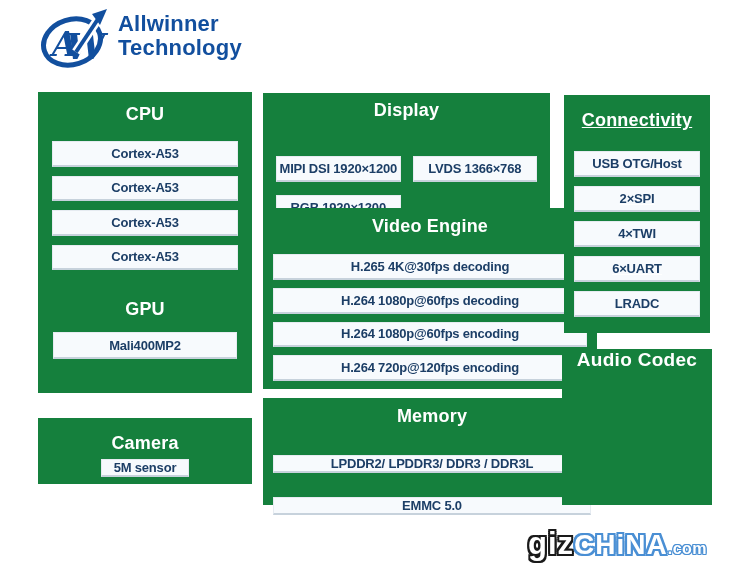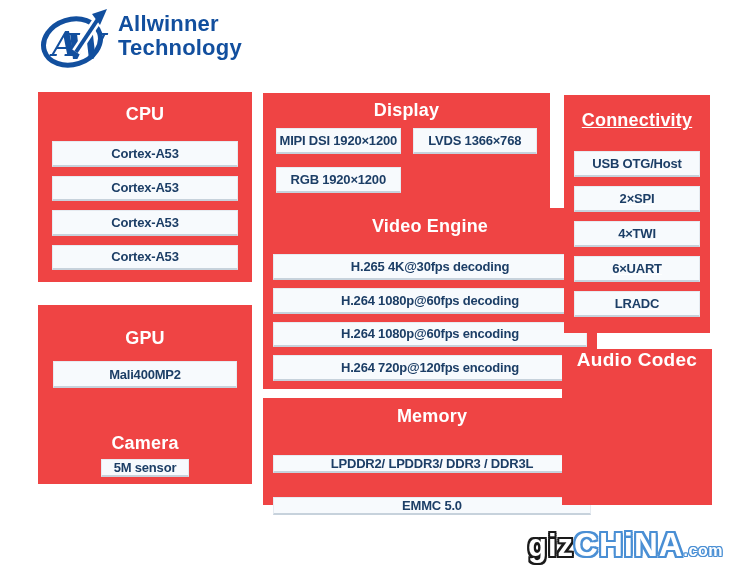--- a/index.html
+++ b/index.html
@@ -11,50 +11,50 @@
   
   .brand{position:absolute;left:40px;top:8px;display:flex;align-items:flex-start;gap:8px;}
   .brand-mark{width:70px;height:62px;flex:0 0 auto;}
   .brand-text{display:flex;flex-direction:column;margin-top:4px;}
   .brand-line{
     font-size:22px;font-weight:bold;color:#124f9e;line-height:24px;letter-spacing:0.2px;
   }
 
   
   .block{
-    position:absolute;background:#ef4444;color:#ffffff;box-sizing:border-box;
+    position:absolute;background:#15803d;color:#ffffff;box-sizing:border-box;
     display:flex;flex-direction:column;
   }
   .block-title{
     text-align:center;font-weight:bold;font-size:18px;color:#ffffff;
     line-height:21px;flex:0 0 auto;letter-spacing:0.2px;
   }
   .box{
     background:#f7fafd;color:#1c3e66;font-weight:bold;font-size:13px;
     display:flex;align-items:center;justify-content:center;
     height:26px;flex:0 0 aupx;box-sizing:border-box;
     border:1px solid #e6ebf1;border-bottom:2px solid #c7d2dc;
     letter-spacing:-0.2px;white-space:nowrap;
   }
 
   
   #cpu{left:38px;top:92px;width:214px;height:190px;padding:12px 14px;gap:9px;}
   #cpu .block-title{margin-bottom:7px;}
 
-  #gpu{left:38px;top:305px;width:214px;height:117px;padding:23px 15px;}
+  #gpu{left:38px;top:276px;width:214px;height:117px;padding:23px 15px;}
   #gpu .block-title{margin-bottom:12px;}
   #gpu .box{height:27px;}
 
   #camera{left:38px;top:418px;width:214px;height:66px;padding:15px 10px;}
   #camera .block-title{margin-bottom:5px;}
   #camera .box{width:88px;align-self:center;}
 
   #display{left:263px;top:93px;width:287px;height:132px;padding:7px 13px;}
   #display .block-title{margin-bottom:7px;}
-  .grid2{display:grid;grid-template-columns:1fr 1fr;gap:13px 12px;}
+  .grid2{display:grid;grid-template-columns:1fr 1fr;gap:13px 12px;margin-top:28px;}
 
   #video{left:263px;top:208px;width:334px;height:181px;padding:8px 10px;gap:8px;}
   #video .block-title{margin-bottom:9px;}
 
   #memory{left:263px;top:398px;width:338px;height:107px;padding:8px 10px;gap:24px;}
   #memory .block-title{margin-bottom:4px;}
   #memory .box{height:27px;}
 
   #connectivity{left:564px;top:95px;width:146px;height:238px;padding:15px 10px;gap:9px;text-decoration:underline;}
   #connectivity .block-title{margin-bottom:11px;}
@@ -66,21 +66,21 @@
   .watermark{
     position:absolute;left:528px;top:526px;display:flex;align-items:baseline;
     font-weight:bold;user-select:none;
   }
   .wm-giz{
     font-size:31px;color:#ffffff;letter-spacing:1px;
     text-shadow:-2px -2px 0 #1a1a1a,2px -2px 0 #1a1a1a,-2px 2px 0 #1a1a1a,2px 2px 0 #1a1a1a,
                  0 -2px 0 #1a1a1a,0 2px 0 #1a1a1a,-2px 0 0 #1a1a1a,2px 0 0 #1a1a1a;
   }
   .wm-china{
-    font-size:33px;color:#ffffff;letter-spacing:1px;
+    font-size:28px;color:#ffffff;letter-spacing:1px;
     text-shadow:-2px -2px 0 #4a8fd4,2px -2px 0 #4a8fd4,-2px 2px 0 #4a8fd4,2px 2px 0 #4a8fd4,
                  0 -2px 0 #4a8fd4,0 2px 0 #4a8fd4,-2px 0 0 #4a8fd4,2px 0 0 #4a8fd4;
   }
   .wm-com{
     font-size:16px;color:#ffffff;letter-spacing:0.5px;
     text-shadow:-1px -1px 0 #4a8fd4,1px -1px 0 #4a8fd4,-1px 1px 0 #4a8fd4,1px 1px 0 #4a8fd4,
                  0 -1px 0 #4a8fd4,0 1px 0 #4a8fd4,-1px 0 0 #4a8fd4,1px 0 0 #4a8fd4;
   }
 </style>
 </head>

